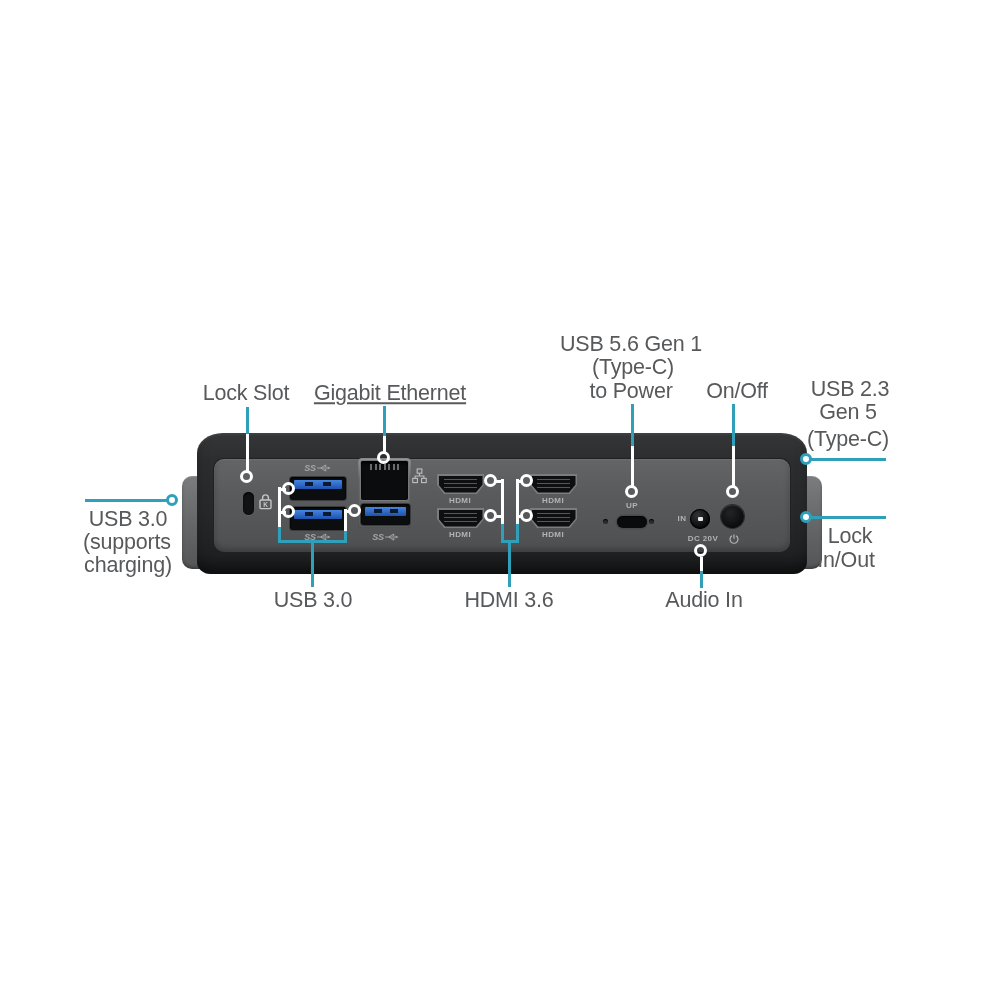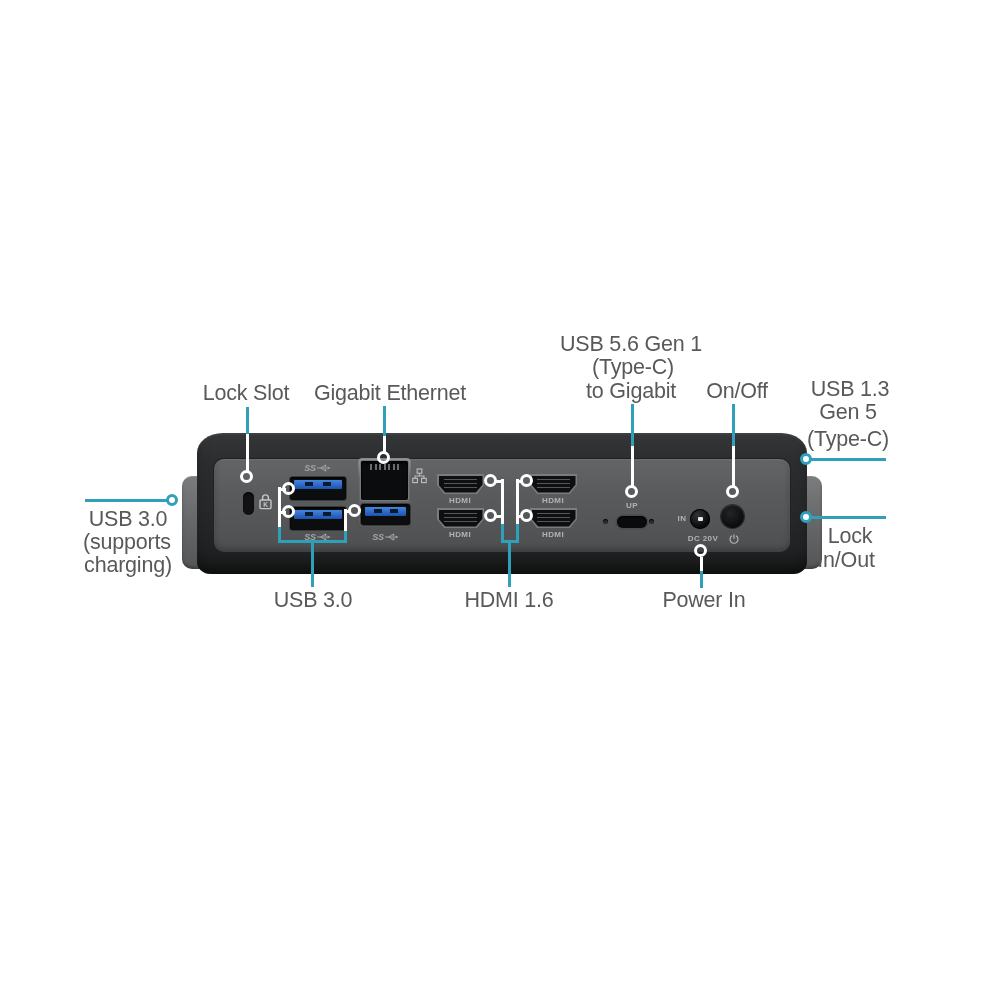--- a/index.html
+++ b/index.html
@@ -218,36 +218,36 @@
 
   <div class="dott" style="left:800px;top:453px;"></div>
   <div class="hline teal" style="left:811px;top:457.5px;width:75px;"></div>
   <div class="dott" style="left:800px;top:511px;"></div>
   <div class="hline teal" style="left:811px;top:515.5px;width:75px;"></div>
 
   <div class="hline teal" style="left:85px;top:498.5px;width:82px;"></div>
   <div class="dott" style="left:166px;top:494px;"></div>
 
   <div class="lbl" style="left:246px;top:394px;">Lock Slot</div>
-  <div class="lbl" style="left:390px;top:394px;">Gigabit Ethernet</div>
+  <div class="lbl" style="left:390px;top:394px;text-decoration:underline;">Gigabit Ethernet</div>
 
   <div class="lbl" style="left:631px;top:345px;">USB 5.6 Gen 1</div>
   <div class="lbl" style="left:633px;top:368px;">(Type-C)</div>
-  <div class="lbl" style="left:631px;top:392px;">to Gigabit</div>
+  <div class="lbl" style="left:631px;top:392px;">to Power</div>
 
   <div class="lbl" style="left:737px;top:392px;">On/Off</div>
 
-  <div class="lbl" style="left:850px;top:390px;">USB 1.3</div>
+  <div class="lbl" style="left:850px;top:390px;">USB 2.3</div>
   <div class="lbl" style="left:848px;top:413px;">Gen 5</div>
   <div class="lbl" style="left:848px;top:440px;">(Type-C)</div>
 
   <div class="lbl" style="left:128px;top:520px;">USB 3.0</div>
   <div class="lbl" style="left:127px;top:543px;">(supports</div>
   <div class="lbl" style="left:128px;top:566px;">charging)</div>
 
   <div class="lbl" style="left:313px;top:601px;">USB 3.0</div>
-  <div class="lbl" style="left:509px;top:601px;">HDMI 1.6</div>
-  <div class="lbl" style="left:704px;top:601px;">Power In</div>
+  <div class="lbl" style="left:509px;top:601px;">HDMI 3.6</div>
+  <div class="lbl" style="left:704px;top:601px;">Audio In</div>
 
   <div class="lbl" style="left:850px;top:537px;">Lock</div>
   <div class="lbl" style="left:846px;top:561px;text-align:right;">In/Out</div>
 
 </div>
 
 </body></html>

